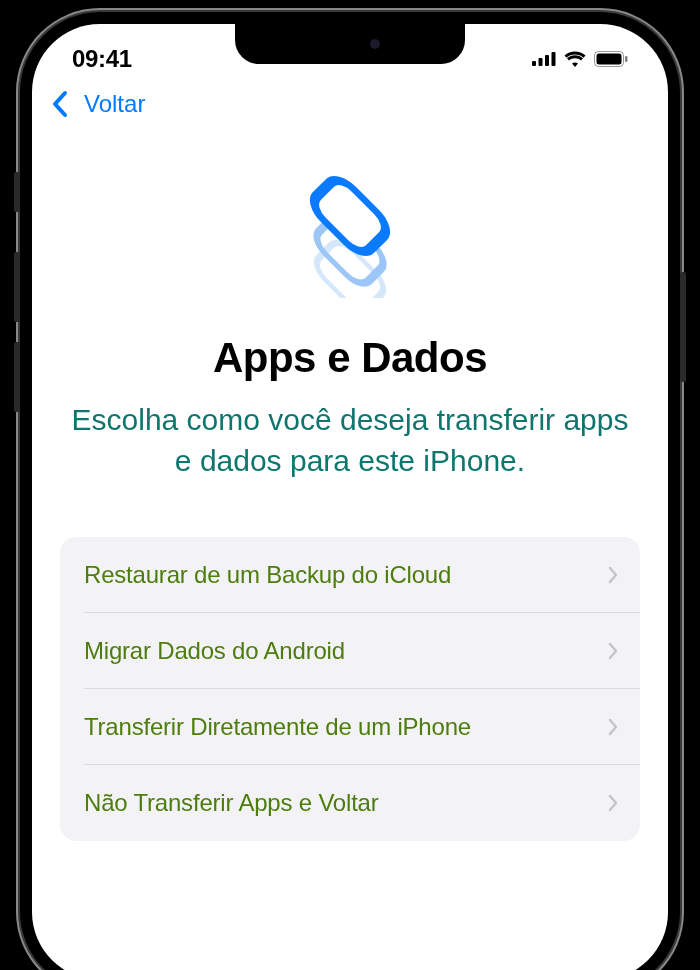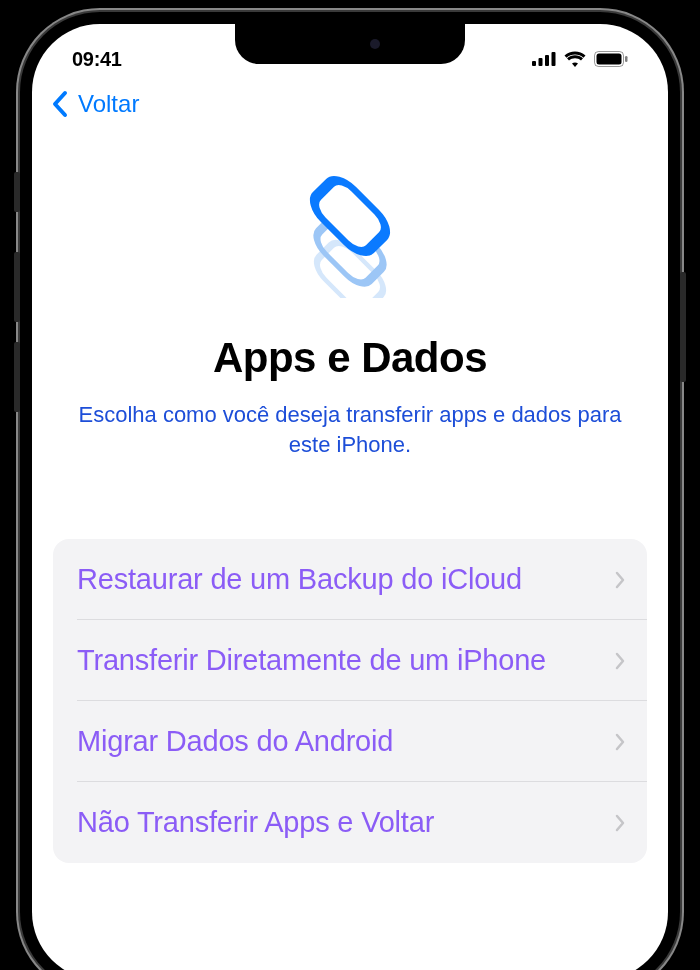--- a/index.html
+++ b/index.html
@@ -69,72 +69,72 @@
     }
     .status-bar {
       height: 56px;
       display: flex;
       justify-content: space-between;
       align-items: center;
       padding: 0 40px;
       padding-top: 14px;
     }
     .status-time {
-      font-size: 20px;
+      font-size: 24px;
       font-weight: 600;
       letter-spacing: -0.3px;
     }
     .status-right {
       display: flex;
       align-items: center;
       gap: 8px;
     }
     .signal-icon svg, .wifi-icon svg, .battery-icon svg {
       display: block;
     }
     .nav-bar {
       height: 48px;
       display: flex;
       align-items: center;
       padding: 0 18px;
     }
     .back-button {
       display: flex;
       align-items: center;
-      gap: 10px;
+      gap: 16px;
       color: #007AFF;
       font-size: 24px;
       cursor: pointer;
     }
     .back-chevron svg {
       display: block;
     }
     .content {
-      padding: 0 21px;
+      padding: 0 28px;
       text-align: center;
     }
     .hero-icon {
       margin-top: 40px;
       margin-bottom: 36px;
       display: flex;
       justify-content: center;
     }
     .page-title {
       font-size: 42px;
       font-weight: 700;
       letter-spacing: -0.5px;
       margin-bottom: 18px;
       color: #000;
     }
     .page-subtitle {
-      font-size: 22px;
+      font-size: 30px;
       line-height: 1.35;
-      color: #1d4ed8;
+      color: #0f766e;
       padding: 0 10px;
-      margin-bottom: 80px;
+      margin-bottom: 56px;
     }
     .options-list {
       background: #f3f3f5;
       border-radius: 16px;
       overflow: hidden;
       text-align: left;
     }
     .option-row {
       display: flex;
       align-items: center;
@@ -146,22 +146,22 @@
     .option-row:not(:last-child)::after {
       content: "";
       position: absolute;
       left: 24px;
       right: 0;
       bottom: 0;
       height: 1px;
       background: #dcdcdf;
     }
     .option-label {
-      font-size: 29px;
-      color: #8b5cf6;
+      font-size: 24px;
+      color: #4d7c0f;
       letter-spacing: -0.2px;
     }
     .option-chevron svg {
       display: block;
     }
   </style>
 </head>
 <body>
 
 <div class="phone-frame">
@@ -235,29 +235,29 @@
       <div class="options-list">
         <div class="option-row">
           <span class="option-label">Restaurar de um Backup do iCloud</span>
           <span class="option-chevron">
             <svg width="10" height="18" viewBox="0 0 10 18">
                 <path d="M2 2 L8 9 L2 16" stroke="#c5c5c8" stroke-width="2.5" fill="none" stroke-linecap="round" stroke-linejoin="round"></path>
               </svg>
           </span>
         </div>
         <div class="option-row">
+          <span class="option-label">Migrar Dados do Android</span>
+          <span class="option-chevron">
+            <svg width="10" height="18" viewBox="0 0 10 18">
+                <path d="M2 2 L8 9 L2 16" stroke="#c5c5c8" stroke-width="2.5" fill="none" stroke-linecap="round" stroke-linejoin="round"></path>
+              </svg>
+          </span>
+        </div>
+        <div class="option-row">
           <span class="option-label">Transferir Diretamente de um iPhone</span>
-          <span class="option-chevron">
-            <svg width="10" height="18" viewBox="0 0 10 18">
-                <path d="M2 2 L8 9 L2 16" stroke="#c5c5c8" stroke-width="2.5" fill="none" stroke-linecap="round" stroke-linejoin="round"></path>
-              </svg>
-          </span>
-        </div>
-        <div class="option-row">
-          <span class="option-label">Migrar Dados do Android</span>
           <span class="option-chevron">
             <svg width="10" height="18" viewBox="0 0 10 18">
                 <path d="M2 2 L8 9 L2 16" stroke="#c5c5c8" stroke-width="2.5" fill="none" stroke-linecap="round" stroke-linejoin="round"></path>
               </svg>
           </span>
         </div>
         <div class="option-row">
           <span class="option-label">Não Transferir Apps e Voltar</span>
           <span class="option-chevron">
             <svg width="10" height="18" viewBox="0 0 10 18">

